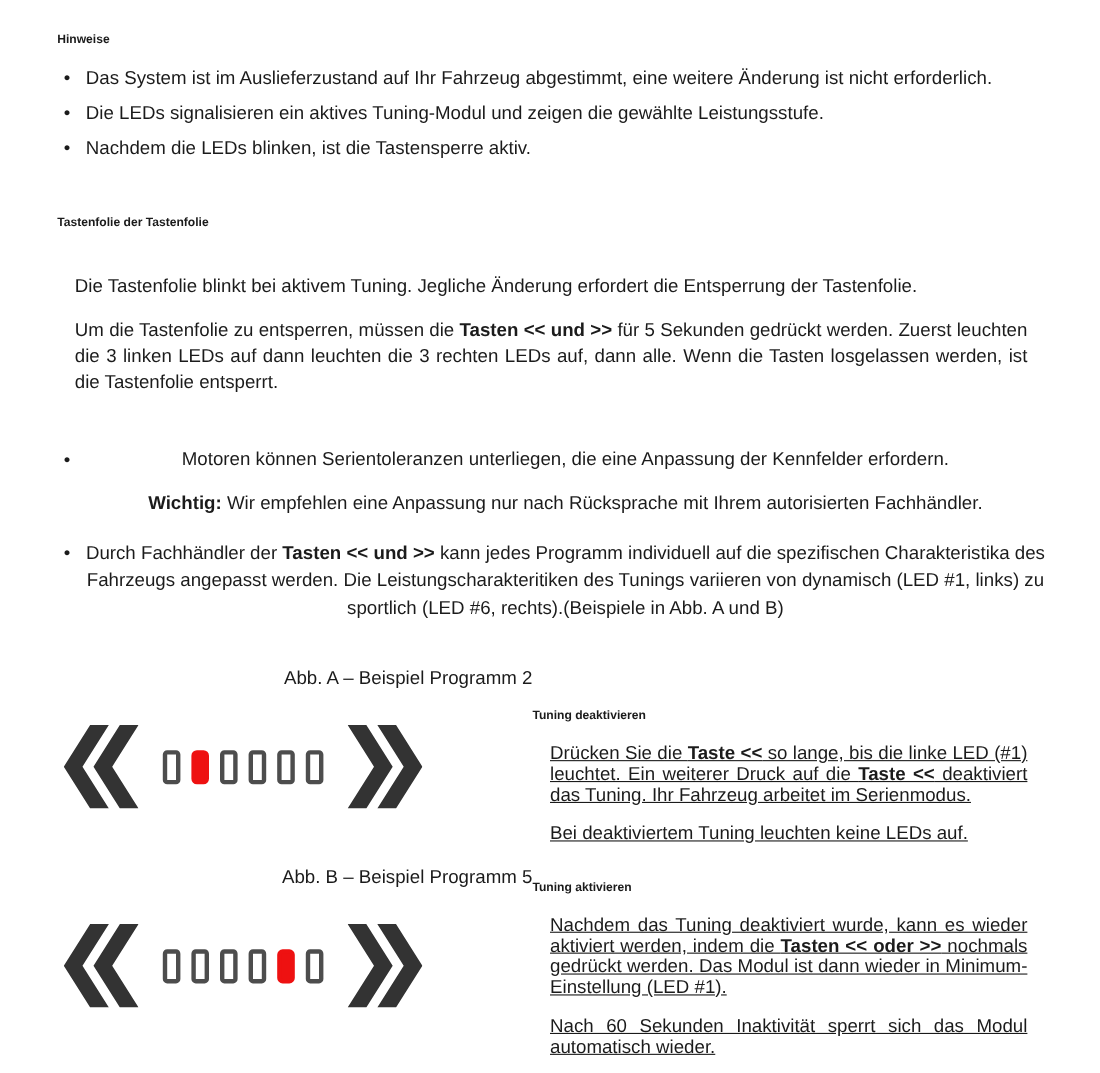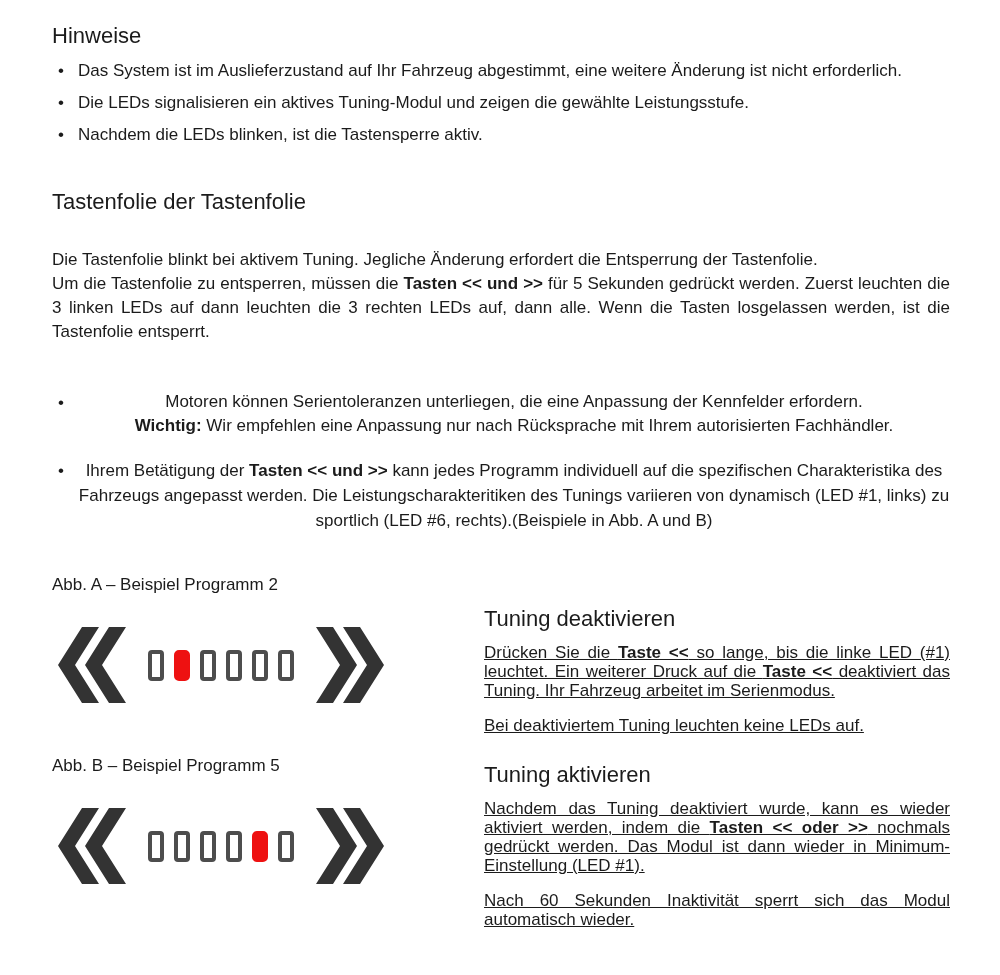--- a/index.html
+++ b/index.html
@@ -6,35 +6,35 @@
     --chevron:#333333;
     --led-border:#4d4d4d;
     --led-active:#ee1111;
     --led-off:#ffffff;
     --ink:#1b1b1b;
   }
   *{box-sizing:border-box;}
   body{margin:0;background:#fff;color:var(--ink);
        font-family:"Liberation Sans",sans-serif;font-size:17px;}
   .page{width:1000px;min-height:975px;padding:24px 50px 10px 52px;background:#fff;}
-  h3{font-size:22px;font-weight:400;margin:0;line-height:24px;}
-  p,div.line{margin:0;line-height:24px;}
+  h3{font-size:11px;font-weight:700;margin:0;line-height:24px;}
+  p,div.line{margin:16px;line-height:24px;}
   .justify{text-align:justify;}
   .b{font-weight:700;}
   ul.bullets{list-style:none;margin:11px 0 0;padding:0;}
   ul.bullets li{position:relative;padding-left:26px;line-height:23px;margin-bottom:9px;}
   ul.bullets li::before{content:"\2022";position:absolute;left:6px;top:0;}
   ul.bullets.loose li{line-height:25px;margin-bottom:20px;text-align:center;}
   .sec-entsperren{margin-top:44px;}
   .sec-entsperren .para{margin-top:34px;}
   .sec-anpassung{margin-top:46px;}
   .columns{display:flex;margin-top:34px;}
   .col-left{width:432px;flex:0 0 432px;}
   .col-right{flex:1;}
-  .fig-label{line-height:24px;margin-top:6px;}
+  .fig-label{line-height:24px;margin-top:6px;text-align:right;}
   .fig-label.b-label{margin-top:51px;}
   .figure{display:flex;align-items:center;margin-top:30px;margin-left:6px;}
   .leds{display:flex;align-items:center;gap:10px;margin:0 22px;}
   .led{display:inline-block;width:16px;height:31px;border:4px solid var(--led-border);
        border-radius:4px;background:var(--led-off);}
   .led.on{border-color:var(--led-active);background:var(--led-active);border-radius:5px;}
   .chev{display:block;fill:var(--chevron);}
   .flip{transform:scaleX(-1);}
   .col-right .rc-h{margin-top:40px;}
   .col-right .rc-h2{margin-top:28px;}
@@ -73,21 +73,21 @@
 
   <section class="sec-anpassung">
     <ul class="bullets loose">
       <li>
         <div class="line">Motoren können Serientoleranzen unterliegen, die eine Anpassung der Kennfelder erfordern.</div>
         <div class="line">
           <span class="b">Wichtig:</span><span> Wir empfehlen eine Anpassung nur nach Rücksprache mit Ihrem autorisierten Fachhändler.</span>
         </div>
       </li>
       <li class="justify">
-        <span>Ihrem Betätigung der </span><span class="b">Tasten &lt;&lt; und &gt;&gt;</span><span> kann jedes Programm individuell auf die spezifischen Charakteristika des Fahrzeugs angepasst werden. Die Leistungscharakteritiken des Tunings variieren von dynamisch (LED #1, links) zu sportlich (LED #6, rechts).(Beispiele in Abb. A und B)</span>
+        <span>Durch Fachhändler der </span><span class="b">Tasten &lt;&lt; und &gt;&gt;</span><span> kann jedes Programm individuell auf die spezifischen Charakteristika des Fahrzeugs angepasst werden. Die Leistungscharakteritiken des Tunings variieren von dynamisch (LED #1, links) zu sportlich (LED #6, rechts).(Beispiele in Abb. A und B)</span>
       </li>
     </ul>
   </section>
 
   <div class="columns">
 
     <div class="col-left">
       <div class="fig-label">Abb. A – Beispiel Programm 2</div>
       <div class="figure">
         <svg class="chev" width="68" height="76" viewBox="0 0 68 76">

